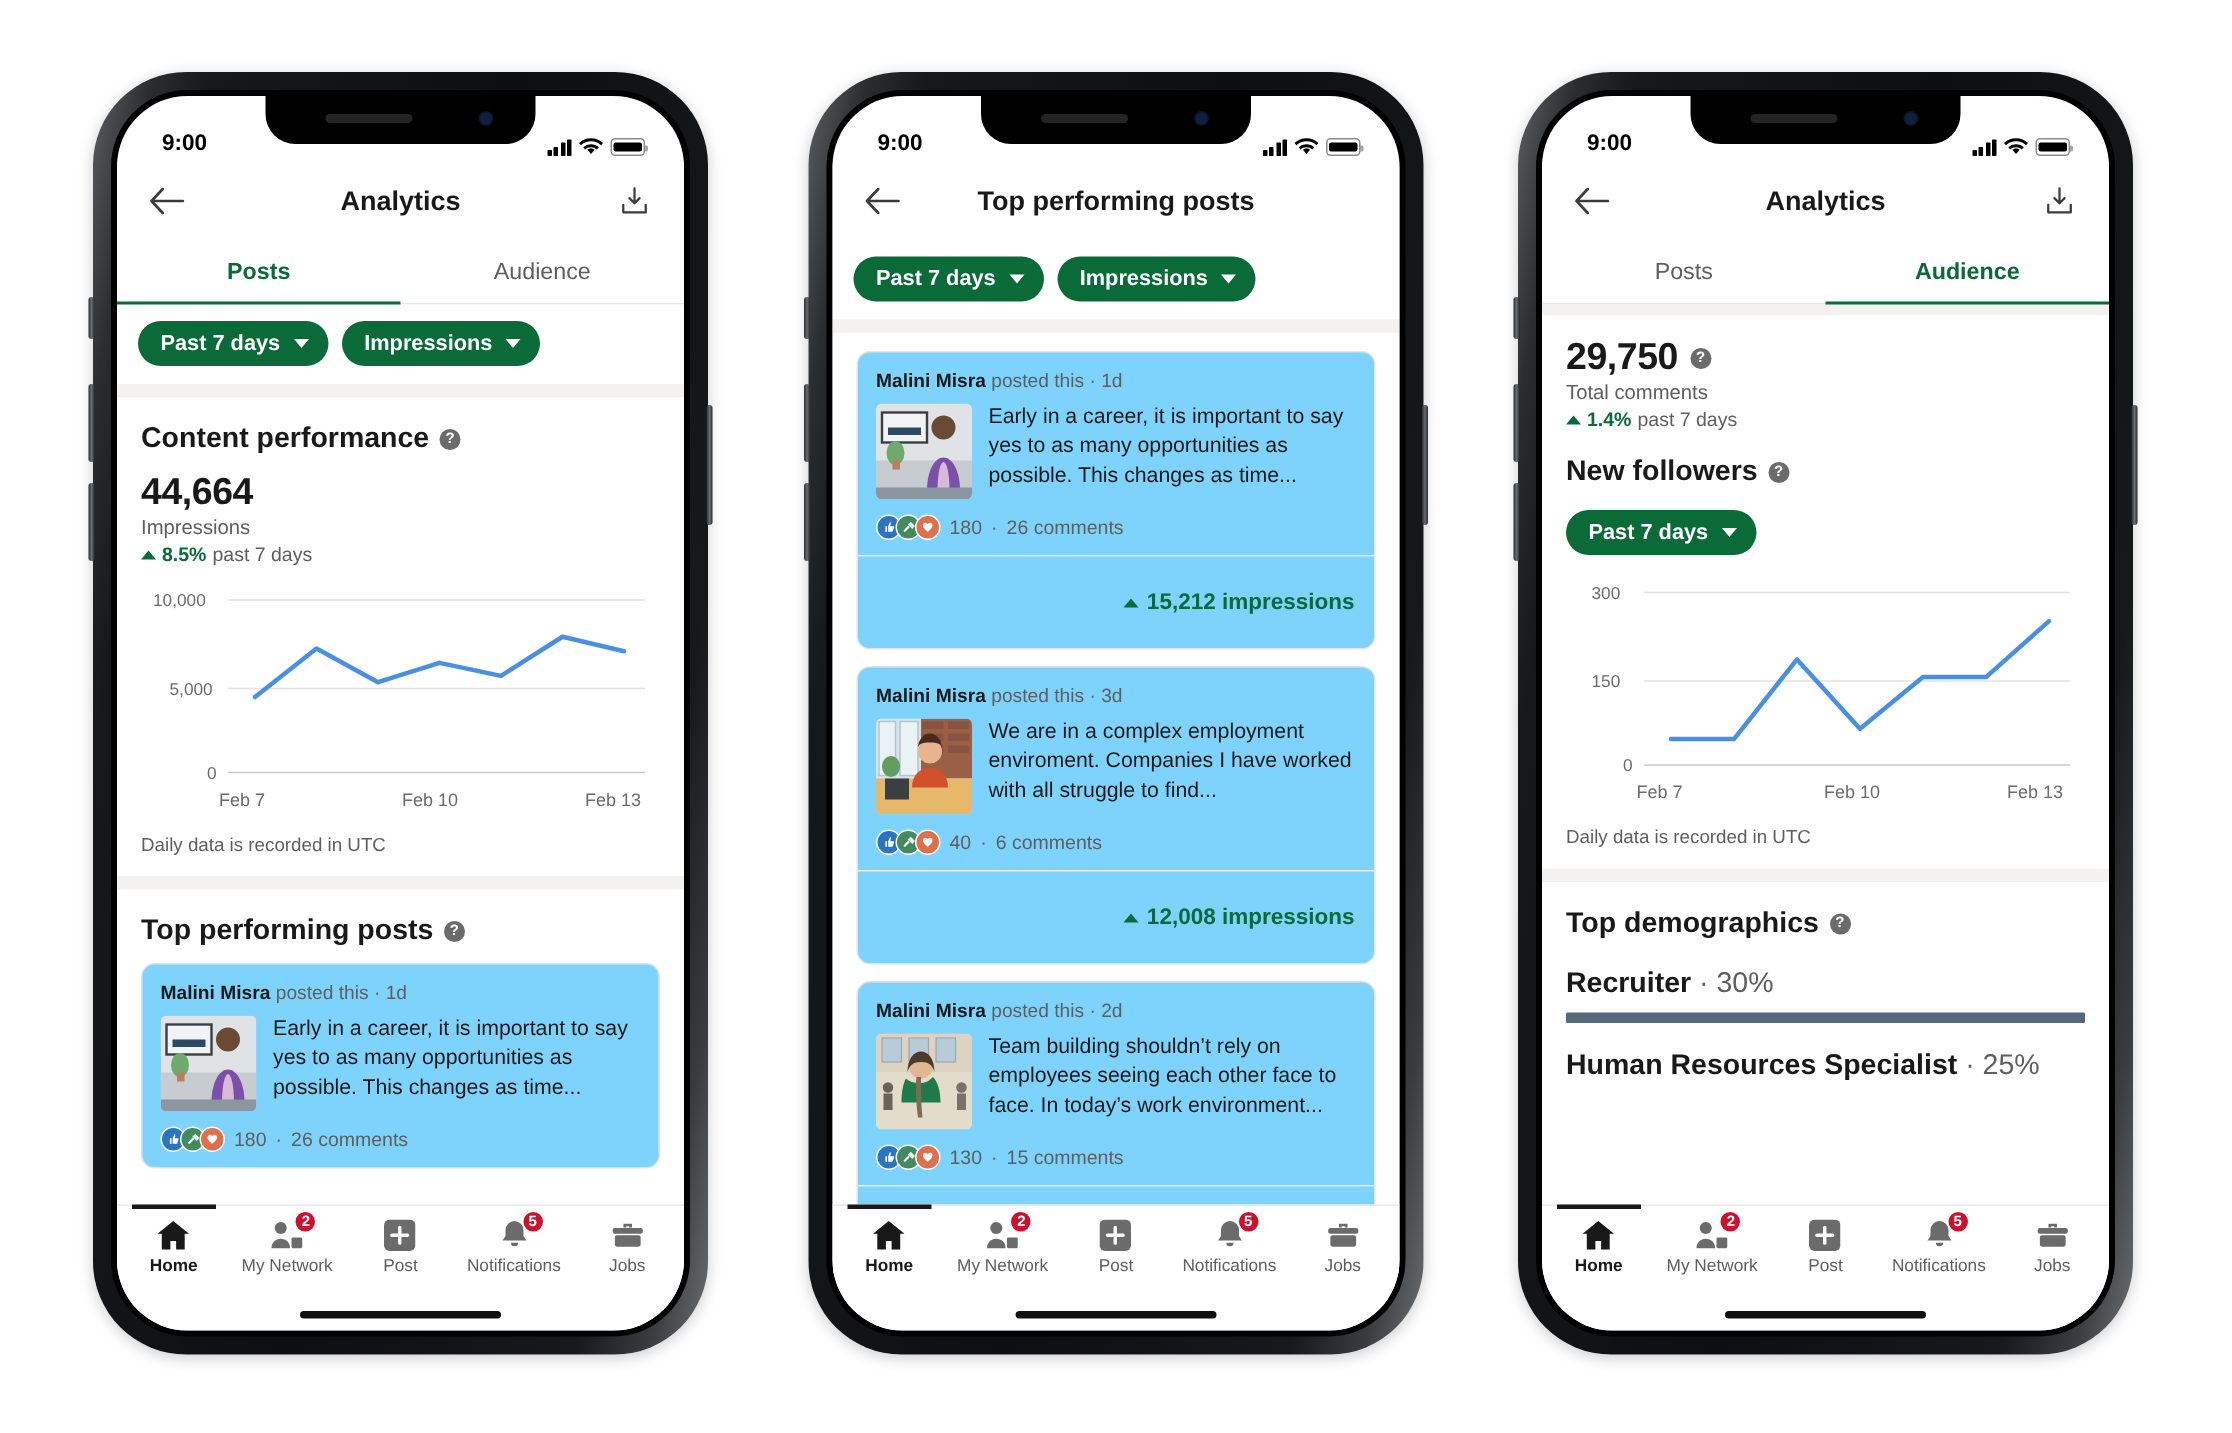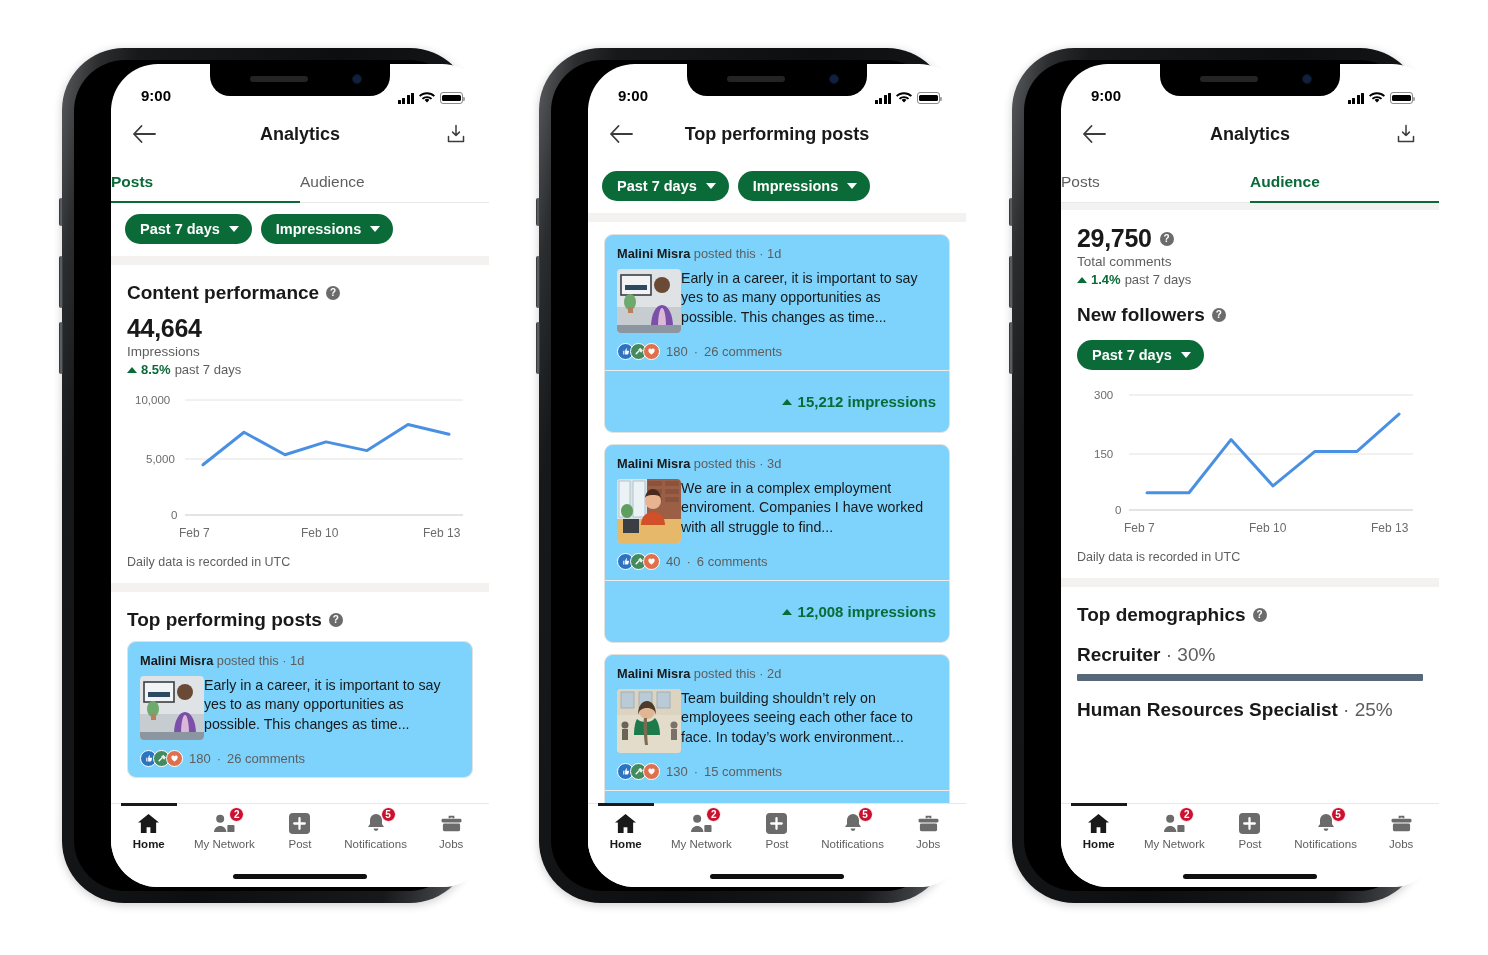--- a/index.html
+++ b/index.html
@@ -27,21 +27,20 @@
     border-radius: 51px;
     background: #000;
     padding: 4px;
   }
   .screen {
     position: relative;
     width: 100%; height: 100%;
     border-radius: 47px;
     background: #fff;
     overflow: hidden;
-    margin-left: 33px;
   }
   .notch {
     position: absolute; top: 0; left: 50%;
     transform: translateX(-50%);
     width: 180px; height: 32px;
     background: #000;
     border-bottom-left-radius: 20px;
     border-bottom-right-radius: 20px;
     z-index: 30;
   }
@@ -86,21 +85,21 @@
   
   .app-header {
     height: 52px; display: flex; align-items: center;
     padding: 0 18px; background: #fff;
   }
   .app-title { flex: 1; text-align: center; font-size: 18px; font-weight: bold; color: #191919; }
   .icon-btn { width: 30px; height: 30px; display: flex; align-items: center; justify-content: center; cursor: pointer; }
 
   
   .tabs { display: flex; border-bottom: 1px solid #e8e8e8; background:#fff; }
-  .tab { flex: 1; text-align: left; padding: 13px 0 11px; font-size: 15.5px; color: #5e5e5e; cursor: pointer; position: relative; }
+  .tab { flex: 1; text-align: center; padding: 13px 0 11px; font-size: 15.5px; color: #5e5e5e; cursor: pointer; position: relative; }
   .tab.active { color: #0a6b38; font-weight: bold; }
   .tab.active::after { content:""; position:absolute; left:0; right:0; bottom:-1px; height:2.5px; background:#0a6b38; }
 
   
   .pill-row { display: flex; gap: 9px; padding: 11px 14px 12px; background: #fff; }
   .pill {
     background: #0a6b38; color: #fff; font-size: 14.5px; font-weight: bold;
     border-radius: 18px; padding: 7px 13px 7px 15px;
     display: inline-flex; align-items: center; gap: 9px; cursor: pointer;
   }
@@ -124,21 +123,21 @@
   .tri-up { width:0;height:0;border-left:5px solid transparent;border-right:5px solid transparent;border-bottom:6px solid #0a6b38; }
 
   .chart-wrap { padding: 14px 0 0; }
   .chart-note { font-size: 12.5px; color: #5e5e5e; padding: 10px 0 14px; }
 
   
   .post-card { border: 1px solid #e3e2e0; border-radius: 9px; margin-bottom: 11px; background:#7dd3fc; }
   .post-top { padding: 11px 12px 10px; }
   .post-author { font-size: 12.8px; color: #5e5e5e; margin-bottom: 8px; }
   .post-author b { color: #191919; }
-  .post-body { display: flex; }
+  .post-body { display: flex; gap: 11px; }
   .thumb { width: 64px; height: 64px; border-radius: 4px; flex-shrink: 0; overflow:hidden; position:relative; }
   .post-text { font-size: 14.2px; line-height: 1.37; color: #191919; }
   .post-meta { display: flex; align-items: center; gap: 6px; margin-top: 10px; font-size: 13px; color: #5e5e5e; }
   .reacts { display: flex; }
   .react { width: 17px; height: 17px; border-radius: 50%; border: 1.6px solid #fff; display:flex;align-items:center;justify-content:center; }
   .react:not(:first-child) { margin-left: -4px; }
   .r-like { background: #2c73c0; }
   .r-celebrate { background: #438a5e; }
   .r-love { background: #df704d; }
   .post-impr { border-top: 1px solid #ecebe9; padding: 22px 13px; text-align: right; font-size: 15px; font-weight: bold; color: #0a6b38; display:flex; align-items:center; justify-content:flex-end; gap:6px; }

